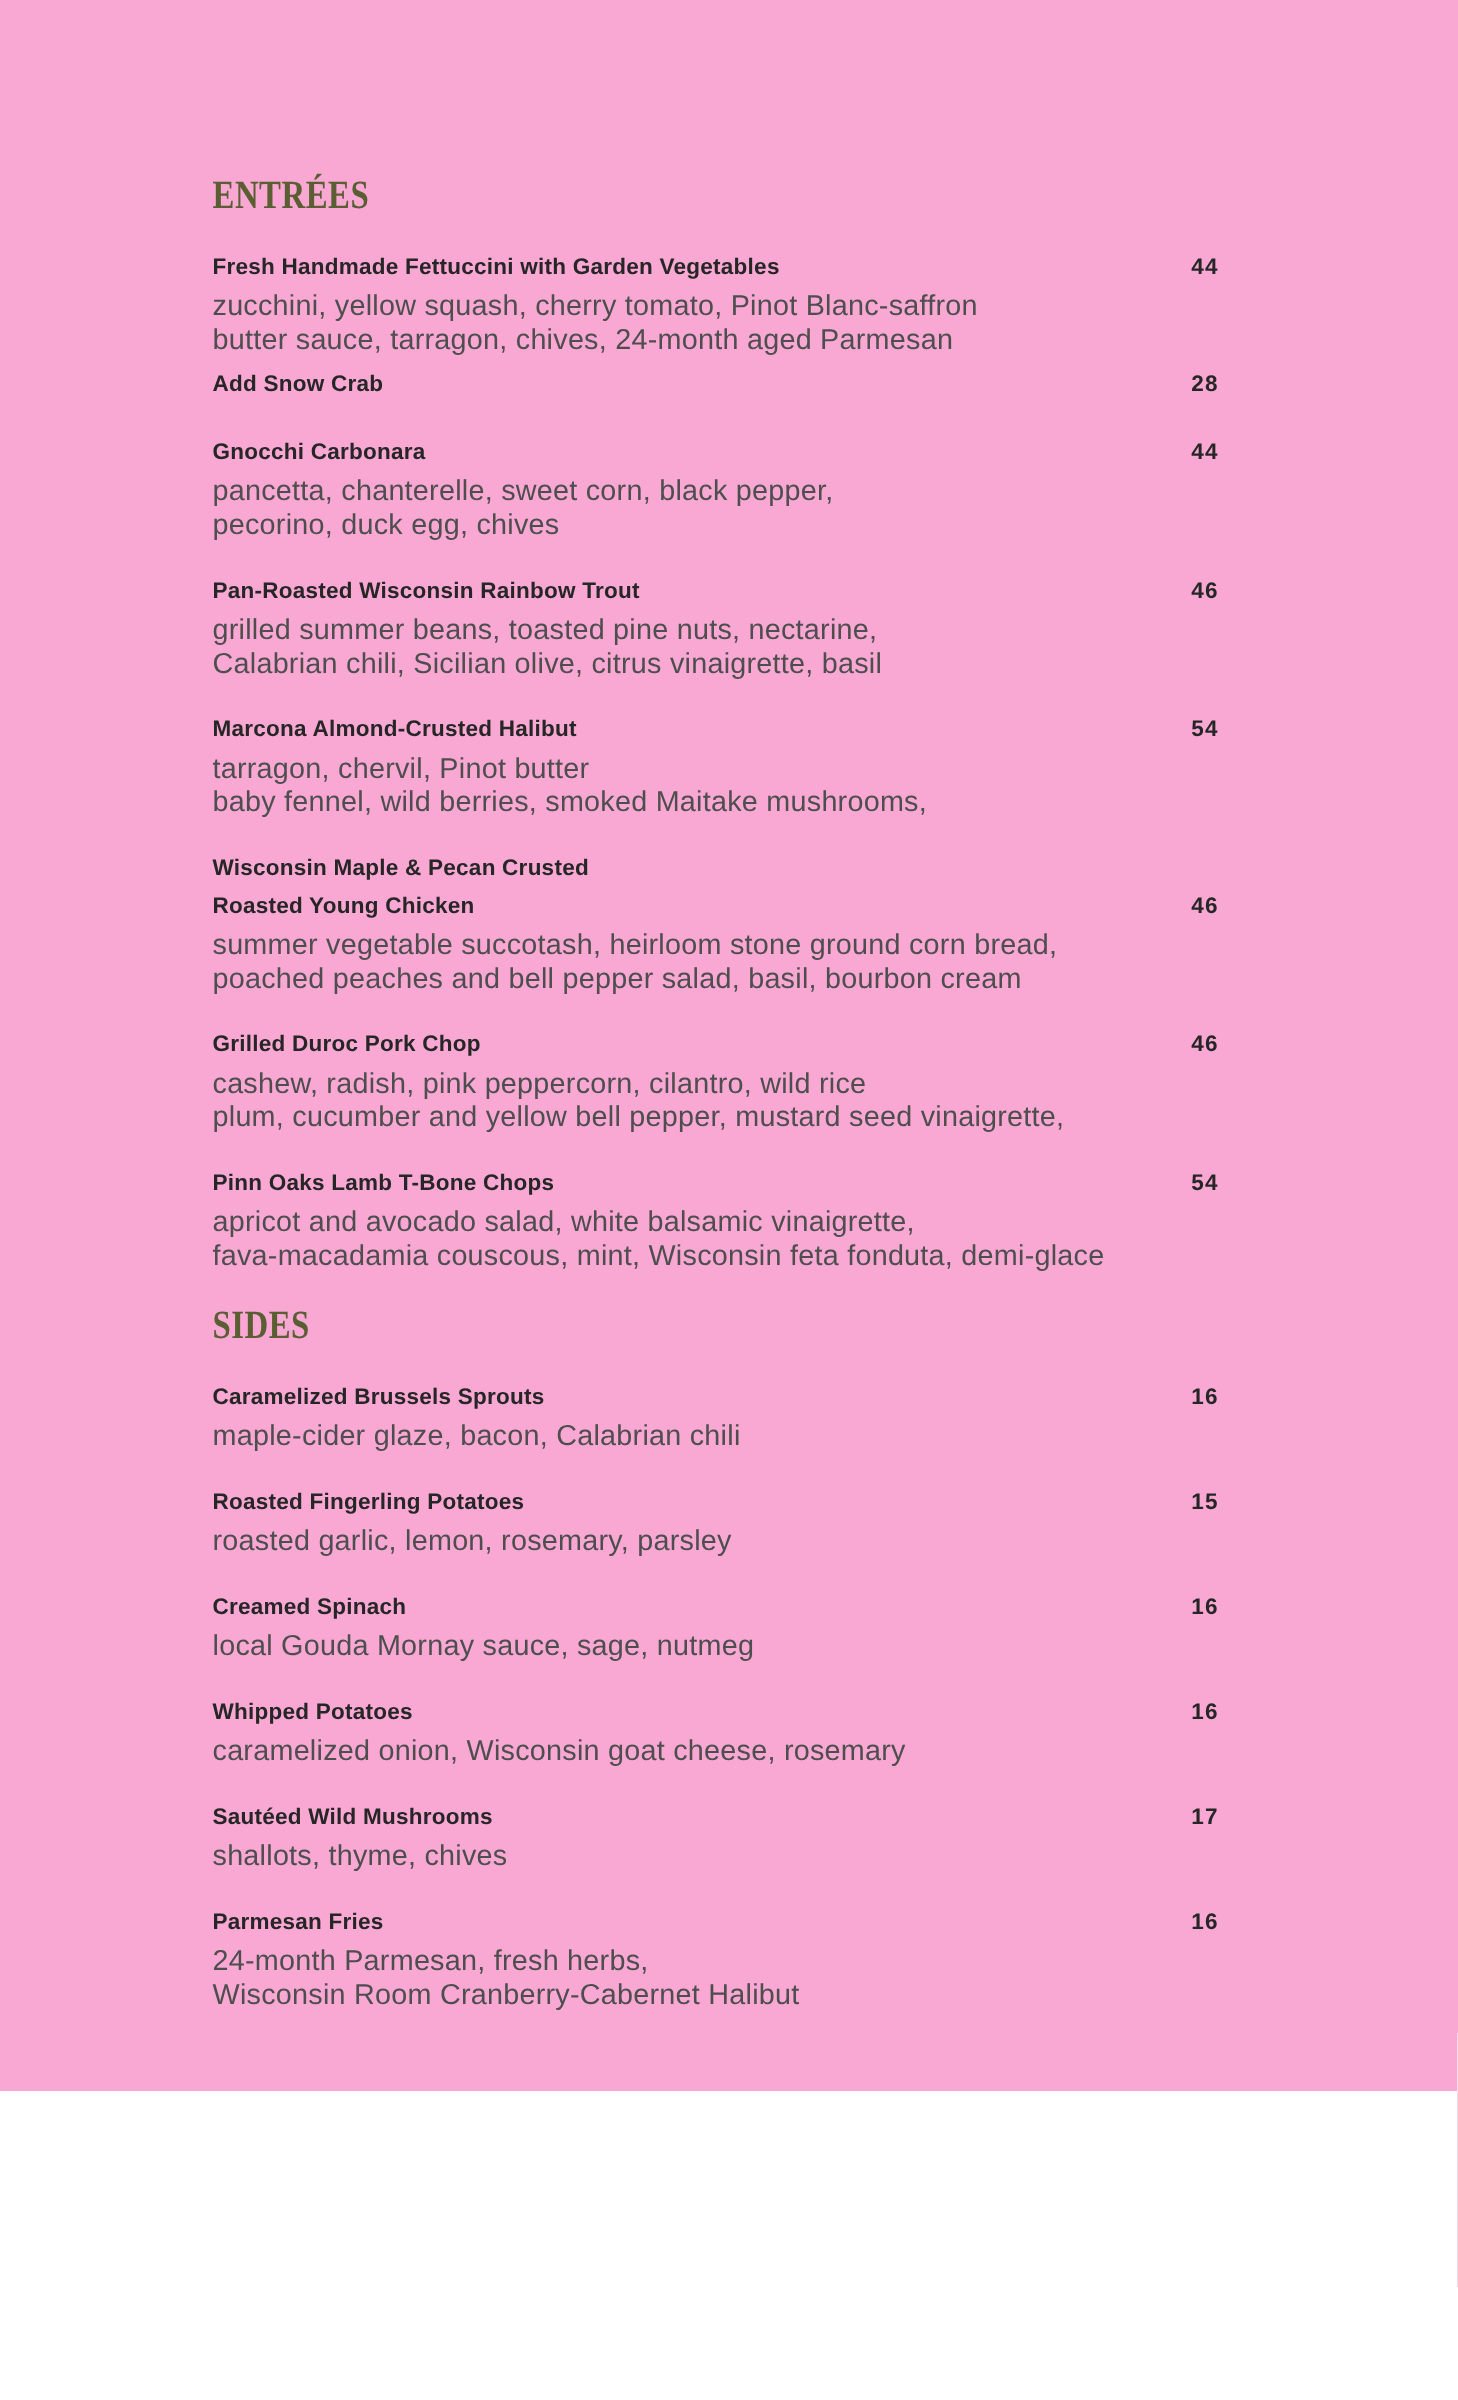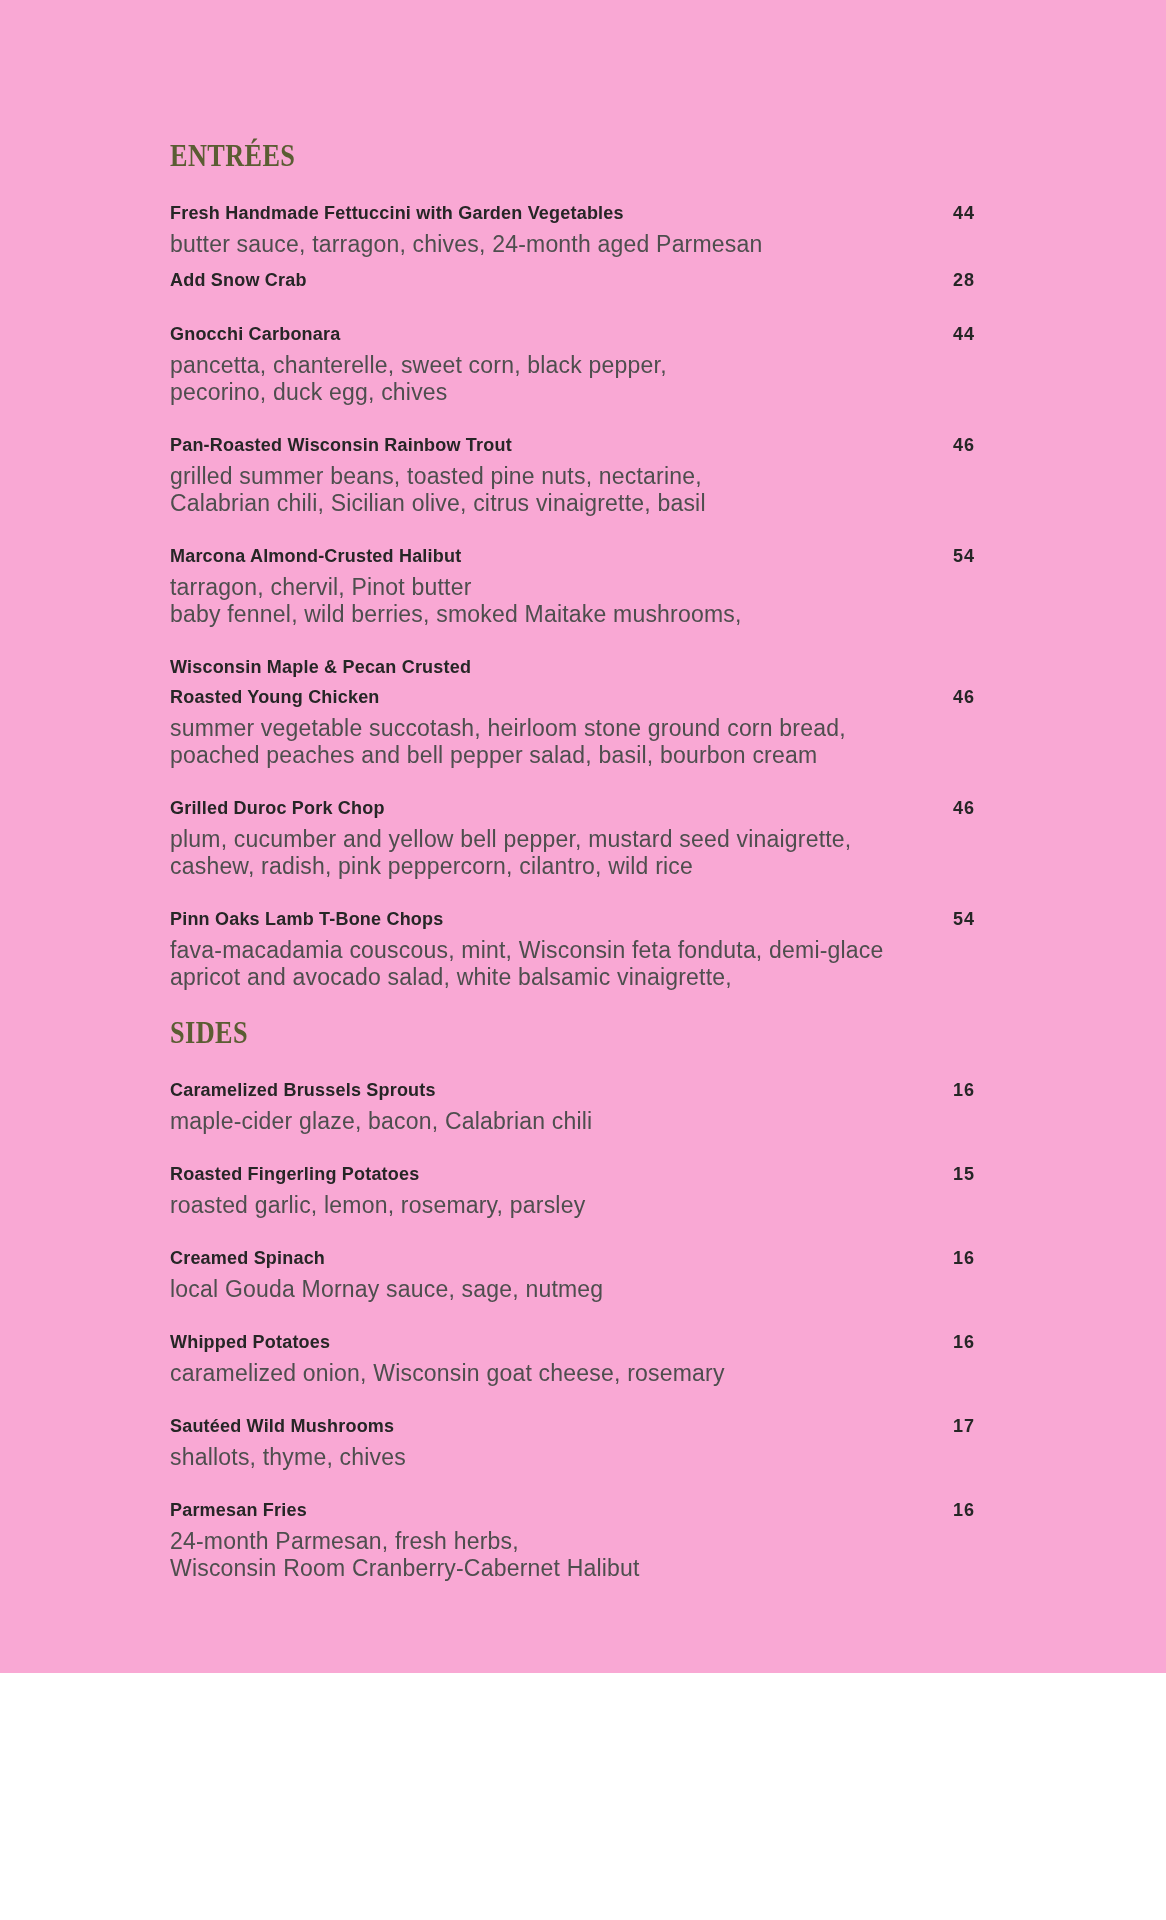--- a/index.html
+++ b/index.html
@@ -60,20 +60,21 @@
 
 <div class="page" id="menu-root">
     <section class="menu-section">
       <h2 class="section-heading"><span class="heading-text">ENTRÉES</span></h2>
       <div class="menu-item">
         <div class="title-row">
           <span class="item-title">Fresh Handmade Fettuccini with Garden Vegetables</span>
           <span class="item-price">44</span>
         </div>
         <div class="item-desc">
+          <div class="desc-line">zucchini, yellow squash, cherry tomato, Pinot Blanc-saffron</div>
           <div class="desc-line">butter sauce, tarragon, chives, 24-month aged Parmesan</div>
         </div>
         <div class="title-row addon-row">
           <span class="item-title">Add Snow Crab</span>
           <span class="item-price">28</span>
         </div>
       </div>
       <div class="menu-item">
         <div class="title-row">
           <span class="item-title">Gnocchi Carbonara</span>
@@ -114,32 +115,32 @@
           <div class="desc-line">summer vegetable succotash, heirloom stone ground corn bread,</div>
           <div class="desc-line">poached peaches and bell pepper salad, basil, bourbon cream</div>
         </div>
       </div>
       <div class="menu-item">
         <div class="title-row">
           <span class="item-title">Grilled Duroc Pork Chop</span>
           <span class="item-price">46</span>
         </div>
         <div class="item-desc">
+          <div class="desc-line">cashew, radish, pink peppercorn, cilantro, wild rice</div>
           <div class="desc-line">plum, cucumber and yellow bell pepper, mustard seed vinaigrette,</div>
-          <div class="desc-line">cashew, radish, pink peppercorn, cilantro, wild rice</div>
         </div>
       </div>
       <div class="menu-item">
         <div class="title-row">
           <span class="item-title">Pinn Oaks Lamb T-Bone Chops</span>
           <span class="item-price">54</span>
         </div>
         <div class="item-desc">
+          <div class="desc-line">apricot and avocado salad, white balsamic vinaigrette,</div>
           <div class="desc-line">fava-macadamia couscous, mint, Wisconsin feta fonduta, demi-glace</div>
-          <div class="desc-line">apricot and avocado salad, white balsamic vinaigrette,</div>
         </div>
       </div>
     </section>
     <section class="menu-section">
       <h2 class="section-heading"><span class="heading-text">SIDES</span></h2>
       <div class="menu-item">
         <div class="title-row">
           <span class="item-title">Caramelized Brussels Sprouts</span>
           <span class="item-price">16</span>
         </div>

